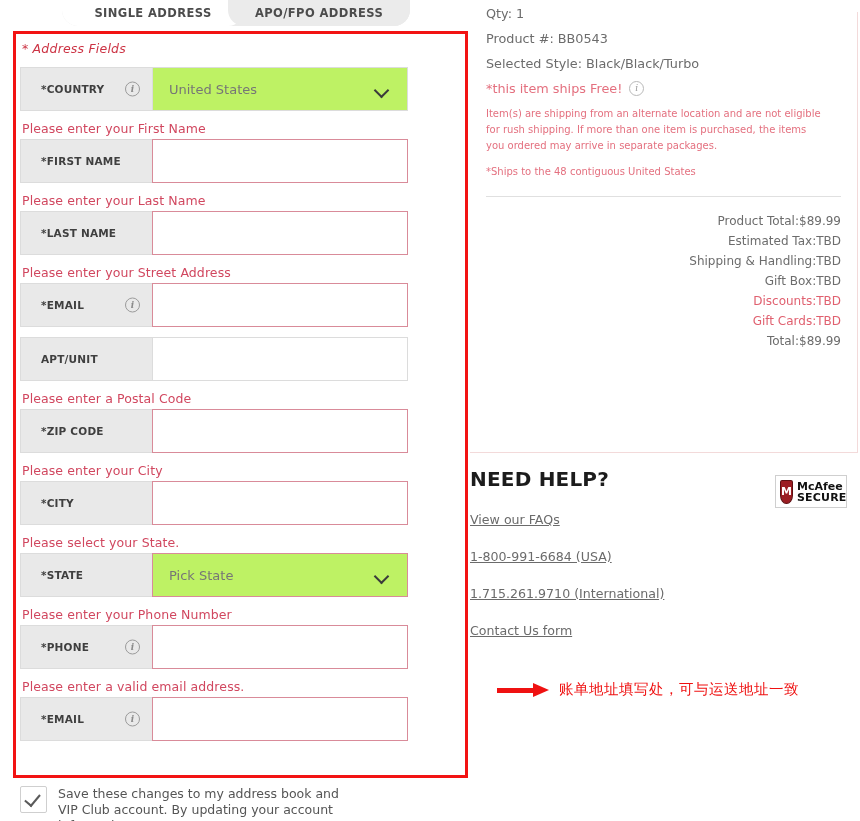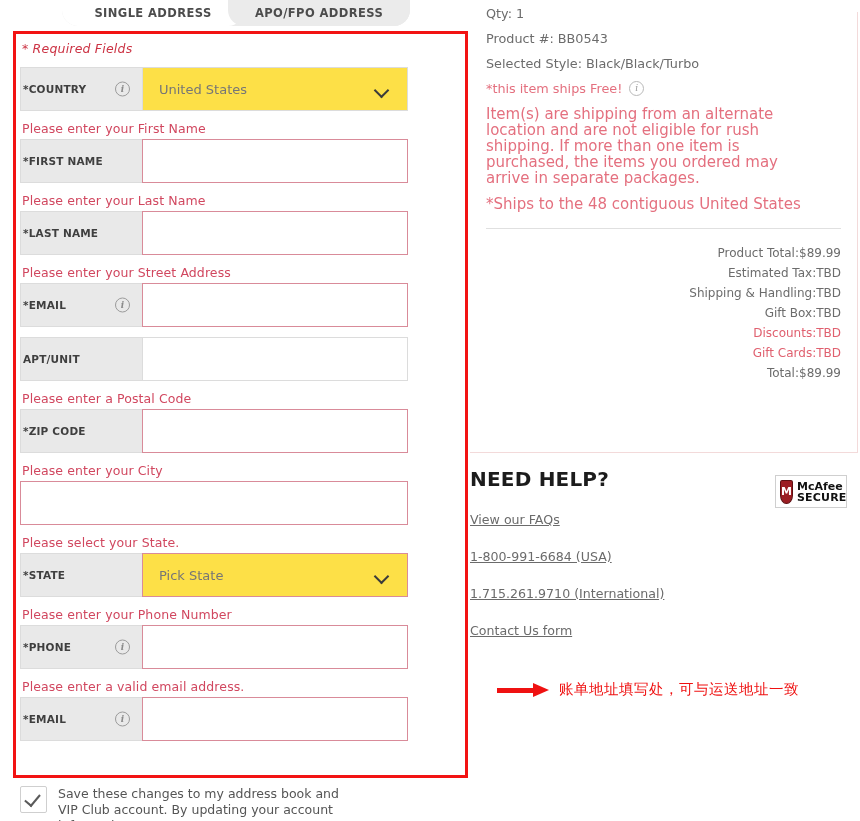--- a/index.html
+++ b/index.html
@@ -99,28 +99,28 @@
 
   .field-row {
     display: flex;
     width: 388px;
     height: 44px;
     margin-bottom: 10px;
     box-sizing: border-box;
   }
 
   .field-label {
-    width: 122px;
+    width: 132px;
     background: #e9e9e9;
     border: 1px solid #dcdcdc;
     border-right: none;
     box-sizing: border-box;
     display: flex;
     align-items: center;
-    padding-left: 2px;
+    padding-left: 20px;
     font-size: 10.5px;
     font-weight: bold;
     color: #3f3f3f;
     letter-spacing: .2px;
     position: relative;
   }
   .info-i {
     position: absolute;
     right: 12px;
     top: 50%;
@@ -146,21 +146,21 @@
     display: flex;
     align-items: center;
     padding-left: 16px;
     font-size: 13px;
     color: #6e6e6e;
   }
   .field-input.neutral { border: 1px solid #dcdcdc; }
 
   .field-select {
     flex: 1;
-    background: #fde047;
+    background: #bef264;
     border: 1px solid #d98b99;
     box-sizing: border-box;
     display: flex;
     align-items: center;
     justify-content: space-between;
     padding: 0 18px 0 16px;
     font-size: 13px;
     color: #767676;
   }
   .field-select.neutral { border: 1px solid #dcdcdc; }
@@ -227,21 +227,21 @@
     padding: 0 16px 12px 16px;
     height: 441px;
   }
   .prod-line {
     font-size: 12.8px;
     color: #6c6c6c;
     margin: 0 0 10px 0;
   }
   .prod-line.clip { margin-top: -6px; }
   .pink-block {
-    font-size: 15px;
+    font-size: 10px;
     line-height: 16px;
     color: #e4707f;
     margin: 0 0 10px 0;
     max-width: 340px;
   }
   .ships-free {
     display: flex;
     align-items: center;
     gap: 7px;
     font-size: 12.8px;
@@ -368,21 +368,21 @@
     <div class="tabs">
       <div class="tab active">
         <span>SINGLE ADDRESS</span>
       </div>
       <div class="tab inactive">
         <span>APO/FPO ADDRESS</span>
       </div>
     </div>
 
     <div class="form-area">
-      <div class="required-note">* Required Fields</div>
+      <div class="required-note">* Address Fields</div>
 
       <div class="field-row">
         <div class="field-label">
           <span>*COUNTRY</span>
           <span class="info-i">i</span>
         </div>
         <div class="field-select neutral">
           <span>United States</span>
           <span class="chev"></span>
         </div>
@@ -433,20 +433,23 @@
         <div class="field-label">
           <span>*ZIP CODE</span>
         </div>
         <div class="field-input">
           <span></span>
         </div>
       </div>
 
       <div class="err-msg">Please enter your City</div>
       <div class="field-row">
+        <div class="field-label">
+          <span>*CITY</span>
+        </div>
         <div class="field-input">
           <span></span>
         </div>
       </div>
 
       <div class="err-msg">Please select your State.</div>
       <div class="field-row">
         <div class="field-label">
           <span>*STATE</span>
         </div>

